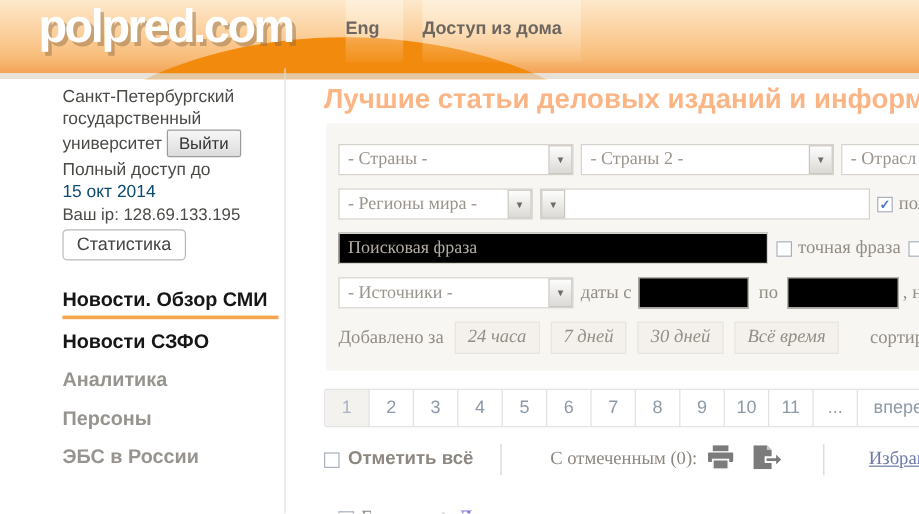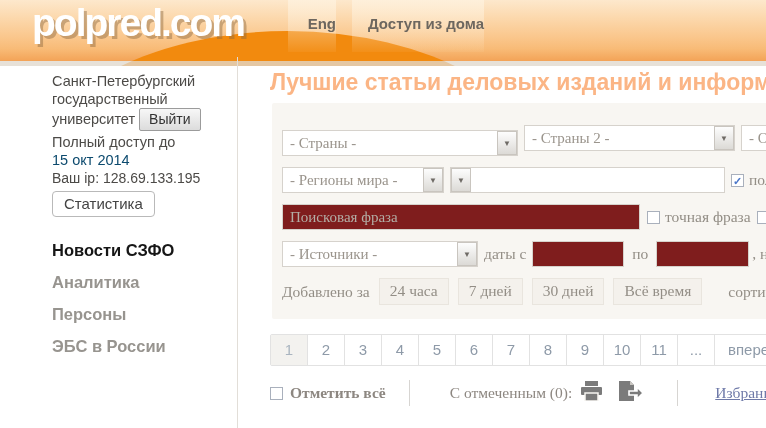--- a/index.html
+++ b/index.html
@@ -22,21 +22,21 @@
   .header-strip {
     position:absolute; left:0; bottom:0; width:766px; height:5px;
     background:rgba(224,216,205,0.78);
   }
   .logo {
     position:absolute; left:32px; top:1px;
     font-size:39px; font-weight:bold; letter-spacing:-2px; color:#fff;
     text-shadow:3px 3px 0 rgba(140,105,65,0.45);
   }
   .tab {
-    position:absolute; top:0; height:52px; padding-top:15px; text-align:right;
+    position:absolute; top:0; height:52px; padding-top:15px; text-align:left;
     background:linear-gradient(180deg, rgba(255,244,226,0.65), rgba(255,244,226,0.05));
     color:#6d675f; font-weight:bold; font-size:15px;
   }
   .tab-eng { left:288px; width:48px; }
   .tab-home { left:352px; width:132px; }
 
   
   .sidebar {
     position:absolute; left:0; top:57px; width:238px; height:371px;
     border-right:1px solid #e2ded8; padding:15px 10px 0 52px;
@@ -79,52 +79,52 @@
     font-family:"Liberation Serif", serif; font-size:15px; color:#9a948c; cursor:pointer;
   }
   .sel-label { flex:1; padding-left:7px; overflow:hidden; }
   .sel-btn {
     width:20px; height:24px; border:1px solid #c9c5bf; margin:0; flex-shrink:0;
     background:linear-gradient(180deg,#fdfdfd,#dcdad6);
     display:flex; align-items:center; justify-content:center;
     font-size:8px; color:#6f6b66;
   }
   .tin {
-    height:26px; background:#7f1d1d; border:1px solid #d6d2cc; padding:0 7px;
+    height:26px; background:#000000; border:1px solid #d6d2cc; padding:0 7px;
     font-family:"Liberation Serif", serif; font-size:15px; color:#9a948c; flex-shrink:0;
   }
   .tin::placeholder { color:#b3ada5; opacity:1; }
   .flabel { font-family:"Liberation Serif", serif; font-size:15.5px; color:#938e86; flex-shrink:0; }
   .cb {
     display:inline-block; width:13px; height:13px; background:#fff;
     border:1px solid #a9b0bc; margin-right:5px; flex-shrink:0; cursor:pointer;
     font-size:11px; line-height:12px; text-align:center; color:#4a76c9; font-weight:bold;
   }
   .period-btn {
     display:inline-block; flex-shrink:0; margin-left:9px; padding:3px 10px 4px;
     background:#f4f1ec; border:1px solid #e9e5de;
-    font-family:"Liberation Serif", serif; font-size:15.5px; color:#938e86; cursor:pointer;
+    font-family:"Liberation Serif", serif; font-size:15.5px; color:#938e86; cursor:pointer;font-style:italic;
   }
   .sort { margin-left:26px; }
 
   .pagination {
     margin-top:15px; display:inline-flex; border:1px solid #e2e2e2; border-radius:2px;
     background:#fff;
   }
   .page-cell {
     width:37px; height:30px; line-height:30px; text-align:center; flex-shrink:0;
     border-right:1px solid #e2e2e2; font-size:15px; color:#8e9aa8; cursor:pointer;
   }
   .page-cell.current { background:#f3f2ef; color:#a9b4c0; }
   .page-cell.forward { width:auto; padding:0 13px; }
   .page-cell:last-child { border-right:none; }
 
   .toolbar { margin-top:14px; display:flex; align-items:center; height:26px; }
   .toolbar .cb { margin-right:7px; }
-  .tb-strong { font-family:Liberation Serif, serif; font-weight:bold; font-size:15.5px; color:#8d8781; }
+  .tb-strong { font-family:Liberation Sans, sans-serif; font-weight:bold; font-size:15.5px; color:#8d8781; }
   .tb-label { font-family:"Liberation Serif", serif; font-size:15.5px; color:#8d8781; }
   .vdiv { width:1px; height:26px; background:#d7d5d2; }
   .tool-icon { cursor:pointer; display:inline-block; }
   .fav-link {
     font-family:"Liberation Serif", serif; font-size:15.5px; color:#6e79a8;
     text-decoration:underline; cursor:pointer;
   }
 
   .article { margin-top:27px; margin-left:12px; }
   .art-head { display:flex; align-items:center; }
@@ -152,36 +152,37 @@
   <div class="org">государственный</div>
   <div class="org">
     <span>университет</span><span class="btn-logout">Выйти</span>
   </div>
   <div class="access">Полный доступ до</div>
   <div class="access-date">15 окт 2014</div>
   <div class="ip">Ваш ip: 128.69.133.195</div>
   <span class="btn-stats">Статистика</span>
 
   <div class="nav">
+    <span class="nav-item strong active">Новости. Обзор СМИ</span>
     <span class="nav-item strong">Новости СЗФО</span>
     <span class="nav-item dim">Аналитика</span>
     <span class="nav-item dim">Персоны</span>
     <span class="nav-item dim">ЭБС в России</span>
   </div>
 
   
 </div>
 
 <div class="main">
   <div class="page-title">Лучшие статьи деловых изданий и информ</div>
 
   <div class="panel">
 
     <div class="frow">
-      <div class="sel" style="width:236px;margin-top:10px;">
+      <div class="sel" style="width:196px;">
         <span class="sel-label">- Страны -</span>
         <span class="sel-btn">▼</span>
       </div>
       <div class="sel" style="width:211px;">
         <span class="sel-label">- Страны 2 -</span>
         <span class="sel-btn">▼</span>
       </div>
       <div class="sel" style="width:140px;">
         <span class="sel-label">- Отрасл</span>
 

